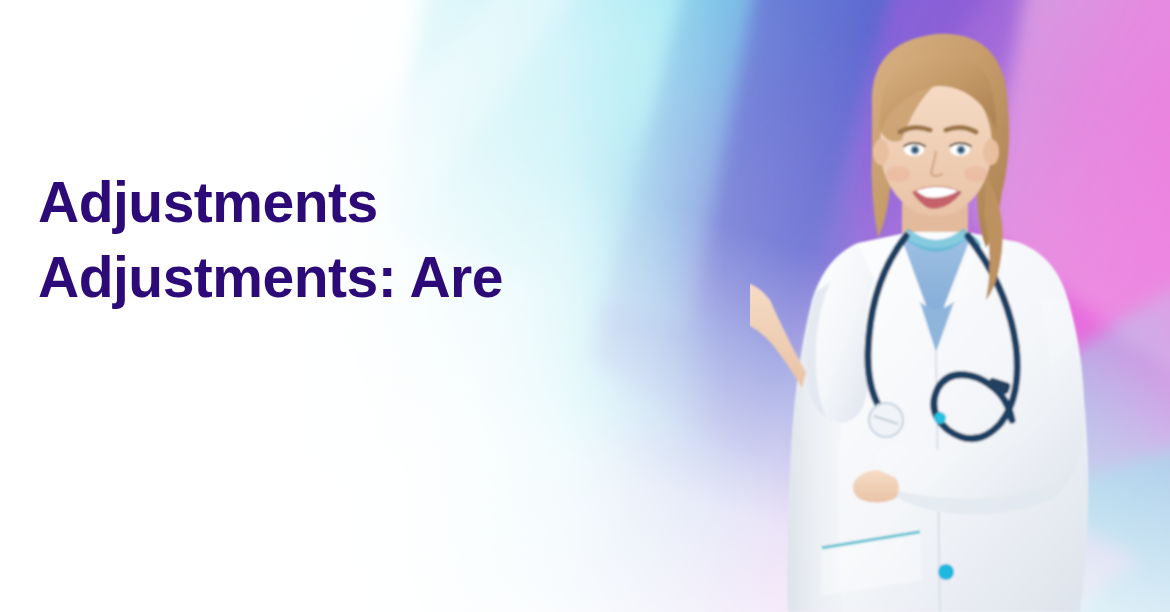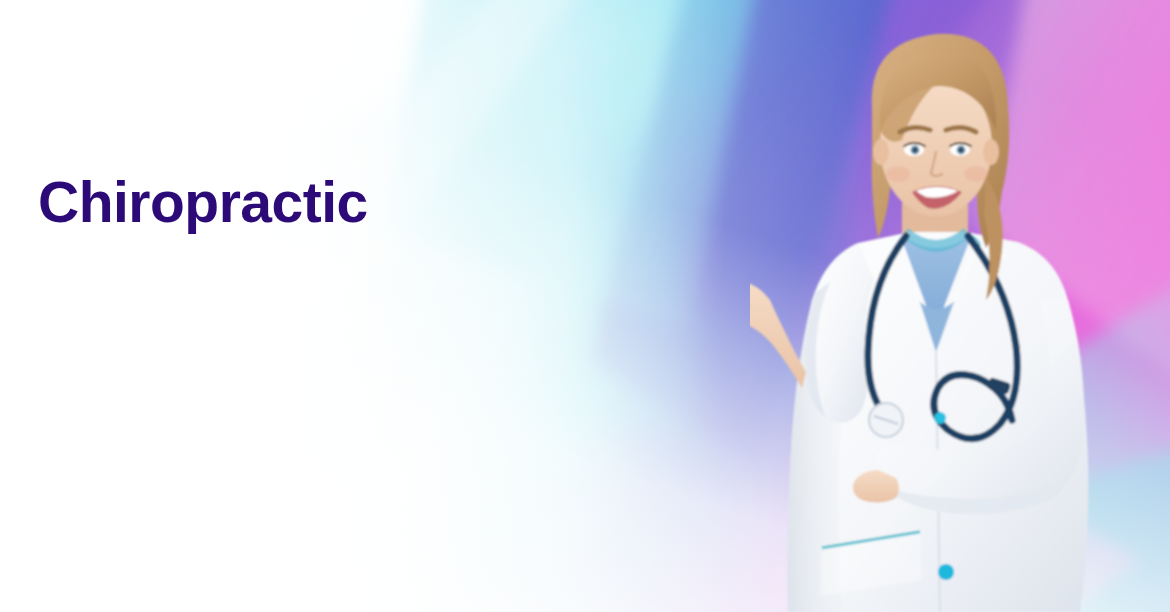--- a/index.html
+++ b/index.html
@@ -177,21 +177,22 @@
 
       <polygon points="250,-40 420,-40 150,330 40,250" fill="url(#gStreak)" filter="url(#soft)"></polygon>
       <polygon points="520,-40 600,-40 330,330 250,300" fill="url(#gStreak)" filter="url(#soft)"></polygon>
 
       <rect x="0" y="0" width="1170" height="612" fill="url(#gWhite)"></rect>
       <rect x="0" y="0" width="1170" height="612" fill="url(#gWhiteV)"></rect>
     </svg>
   </div>
 
   <h1 class="headline">
-    <span class="headline-line">Chiropractic</span>
+    <span class="headline-line">Adjustments</span>
+    <span class="headline-line">Adjustments: Are</span>
   </h1>
 
   <div class="doctor">
     <svg class="doctor-svg" viewBox="0 0 420 612" preserveAspectRatio="none">
       <defs>
         <linearGradient id="coat" x1="0" y1="0" x2="1" y2="1">
           <stop offset="0" stop-color="#FFFFFF"></stop>
           <stop offset="0.55" stop-color="#F4F6F9"></stop>
           <stop offset="1" stop-color="#DDE3EC"></stop>
         </linearGradient>

